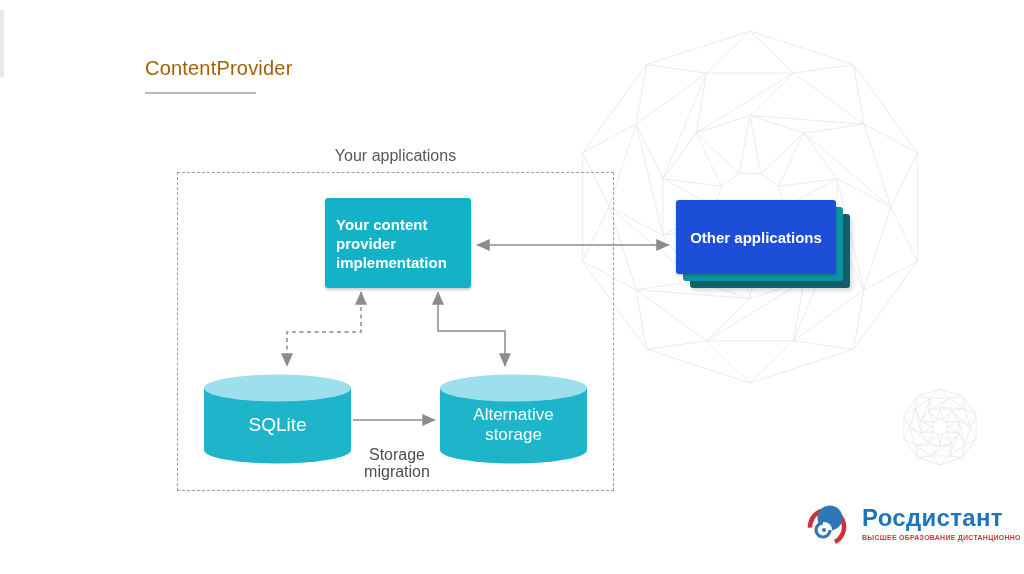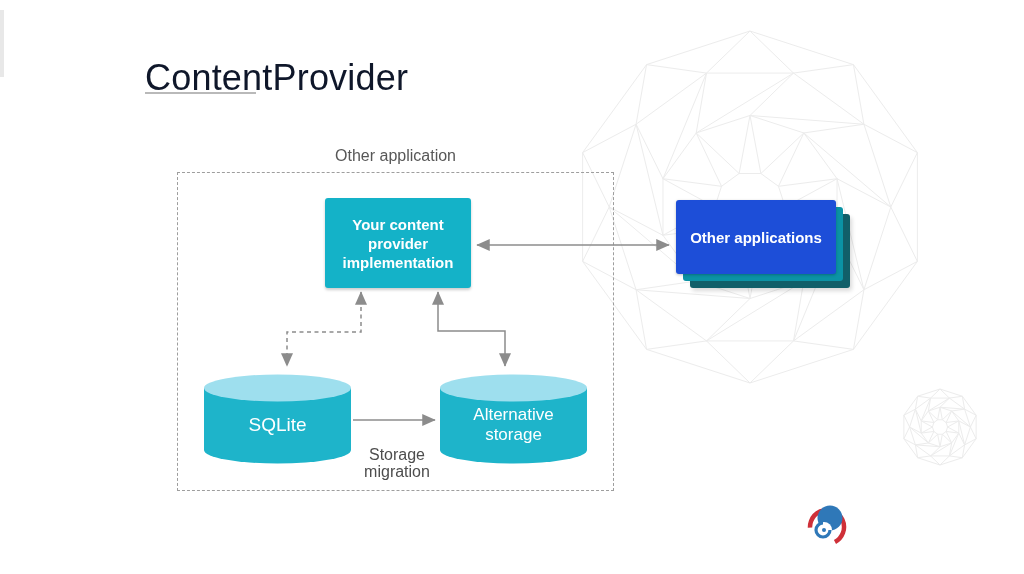--- a/index.html
+++ b/index.html
@@ -9,34 +9,34 @@
   }
   .abs{position:absolute;}
 
   
   #bg-decor{left:0;top:0;width:1024px;height:574px;pointer-events:none;}
 
   
   .edge-strip{left:0;top:10px;width:4px;height:67px;background:#e8e8e8;}
 
   
-  .slide-title{left:145px;top:57px;font-size:36px;color:#0f172a;letter-spacing:0.2px;}
+  .slide-title{left:145px;top:57px;font-size:20px;color:#a16207;letter-spacing:0.2px;}
   .title-underline{left:145px;top:92px;width:111px;height:2px;background:#b9b9b9;}
 
   
   .boundary-label{left:177px;top:147px;width:437px;text-align:center;
     font-size:16px;color:#575757;}
   .app-boundary{left:177px;top:172px;width:437px;height:319px;
     border:1.5px dashed #9e9e9e;box-sizing:border-box;}
 
   
   .provider-box{left:325px;top:198px;width:146px;height:90px;background:#14b2c8;
     border-radius:3px;box-shadow:0 2px 3px rgba(0,0,0,0.20);
     display:flex;align-items:center;justify-content:center;}
-  .provider-box .lbl{width:124px;text-align:center;color:#ffffff;font-weight:bold;
+  .provider-box .lbl{width:124px;color:#ffffff;font-weight:bold;
     font-size:15px;line-height:19px;}
 
   
   .other-apps{left:676px;top:200px;width:160px;height:74px;}
   .other-apps .layer{position:absolute;width:160px;height:74px;border-radius:3px;}
   .other-apps .back{left:14px;top:14px;background:#115f69;box-shadow:2px 3px 4px rgba(0,0,0,0.15);}
   .other-apps .mid{left:7px;top:7px;background:#0b93a5;}
   .other-apps .front{left:0;top:0;background:#1d4ed8;box-shadow:0 1px 3px rgba(0,0,0,0.25);
     display:flex;align-items:center;justify-content:center;}
   .other-apps .lbl{color:#ffffff;font-weight:bold;font-size:15px;}
@@ -273,21 +273,21 @@
       <line x1="928.3853634147007" y1="411.01382419115106" x2="937.6514708427504" y2="419.7719704761568" stroke="#ececec" stroke-width="1"></line>
       <line x1="937.6514708427504" y1="419.7719704761568" x2="940" y2="407.24" stroke="#ececec" stroke-width="1"></line>
     </g>
 </svg>
 
 <div class="abs edge-strip"></div>
 
 <div class="abs slide-title">ContentProvider</div>
 <div class="abs title-underline"></div>
 
-<div class="abs boundary-label">Other application</div>
+<div class="abs boundary-label">Your applications</div>
 <div class="abs app-boundary"></div>
 
 <svg id="connectors" class="abs">
   <defs>
     <marker id="ah" markerWidth="10" markerHeight="9" refX="8.5" refY="4" orient="auto-start-reverse">
       <path d="M0,0 L9,4 L0,8 z" fill="#8c8c8c"></path>
     </marker>
   </defs>
   <path d="M477,245 H669" fill="none" stroke="#8c8c8c" stroke-width="1.5" marker-start="url(#ah)" marker-end="url(#ah)"></path>
   <path d="M361,292 V332 H287 V366" fill="none" stroke="#8c8c8c" stroke-width="1.5" stroke-dasharray="4 3.5" marker-start="url(#ah)" marker-end="url(#ah)"></path>
@@ -326,13 +326,17 @@
 <div class="abs migration-label">Storage migration</div>
 
 <div class="abs logo">
   <svg width="50" height="50" viewBox="0 0 50 50">
     <circle cx="24" cy="25" r="17" fill="none" stroke="#cf3038" stroke-width="4.5" stroke-dasharray="72 35" stroke-dashoffset="-20" transform="rotate(110 24 25)"></circle>
     <circle cx="27" cy="16" r="12.5" fill="#2f78b8"></circle>
     <circle cx="21" cy="28" r="8" fill="#ffffff"></circle>
     <path d="M27,28 a7,7 0 1 1 -7,-7" fill="none" stroke="#2f78b8" stroke-width="3.2"></path>
     <circle cx="21" cy="28" r="2" fill="#2f78b8"></circle>
   </svg>
+  <div class="logo-text">
+    <div class="logo-name">Росдистант</div>
+    <div class="logo-tagline">ВЫСШЕЕ ОБРАЗОВАНИЕ ДИСТАНЦИОННО</div>
+  </div>
 </div>
 
 </body></html>

